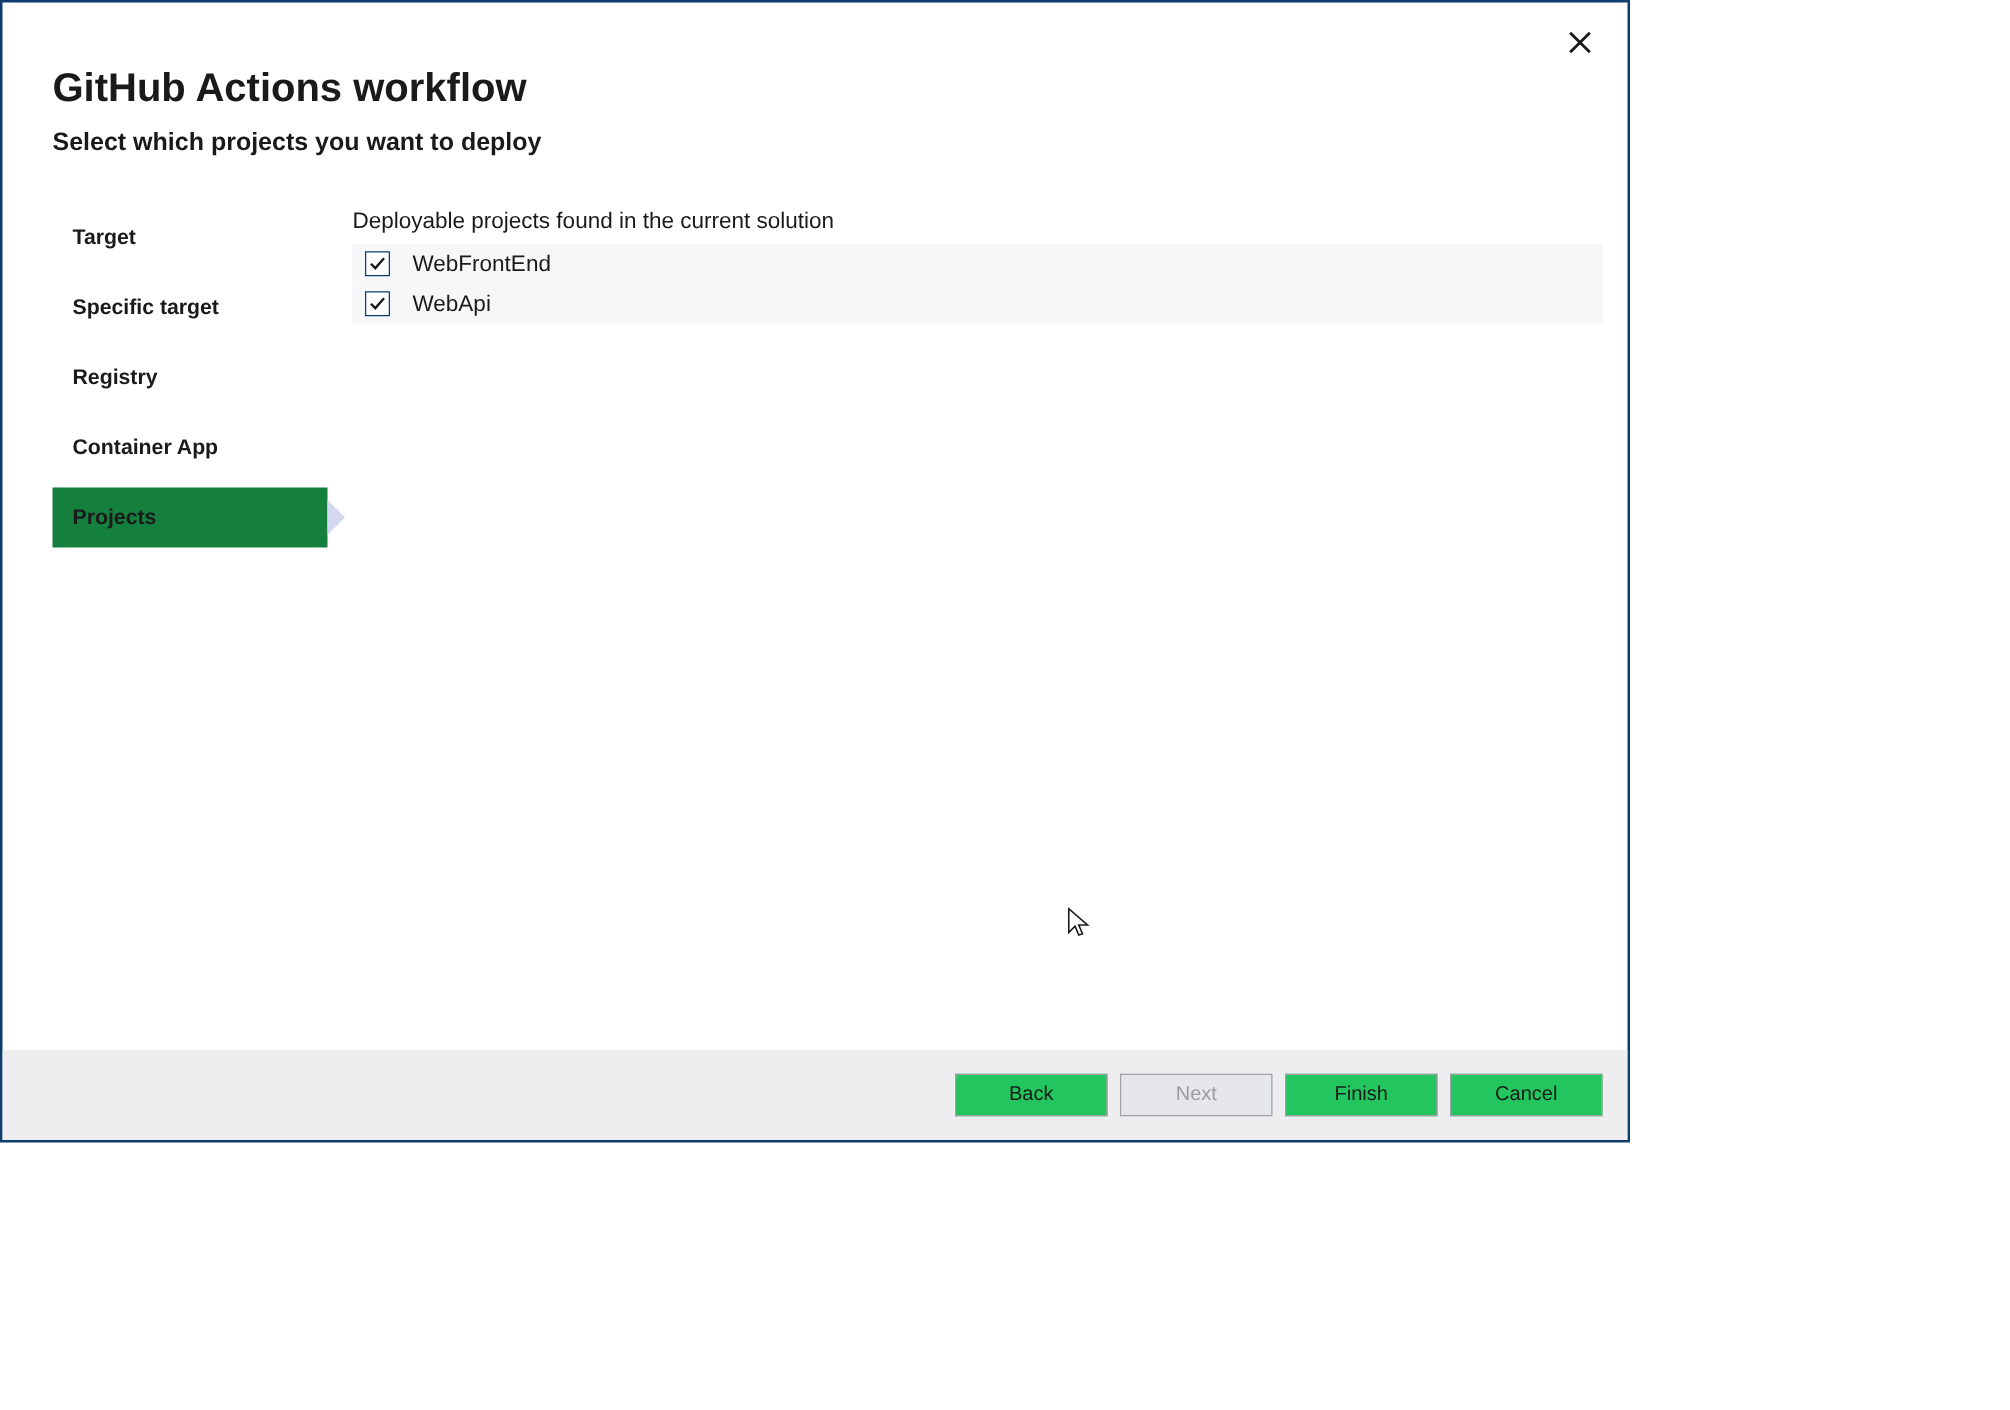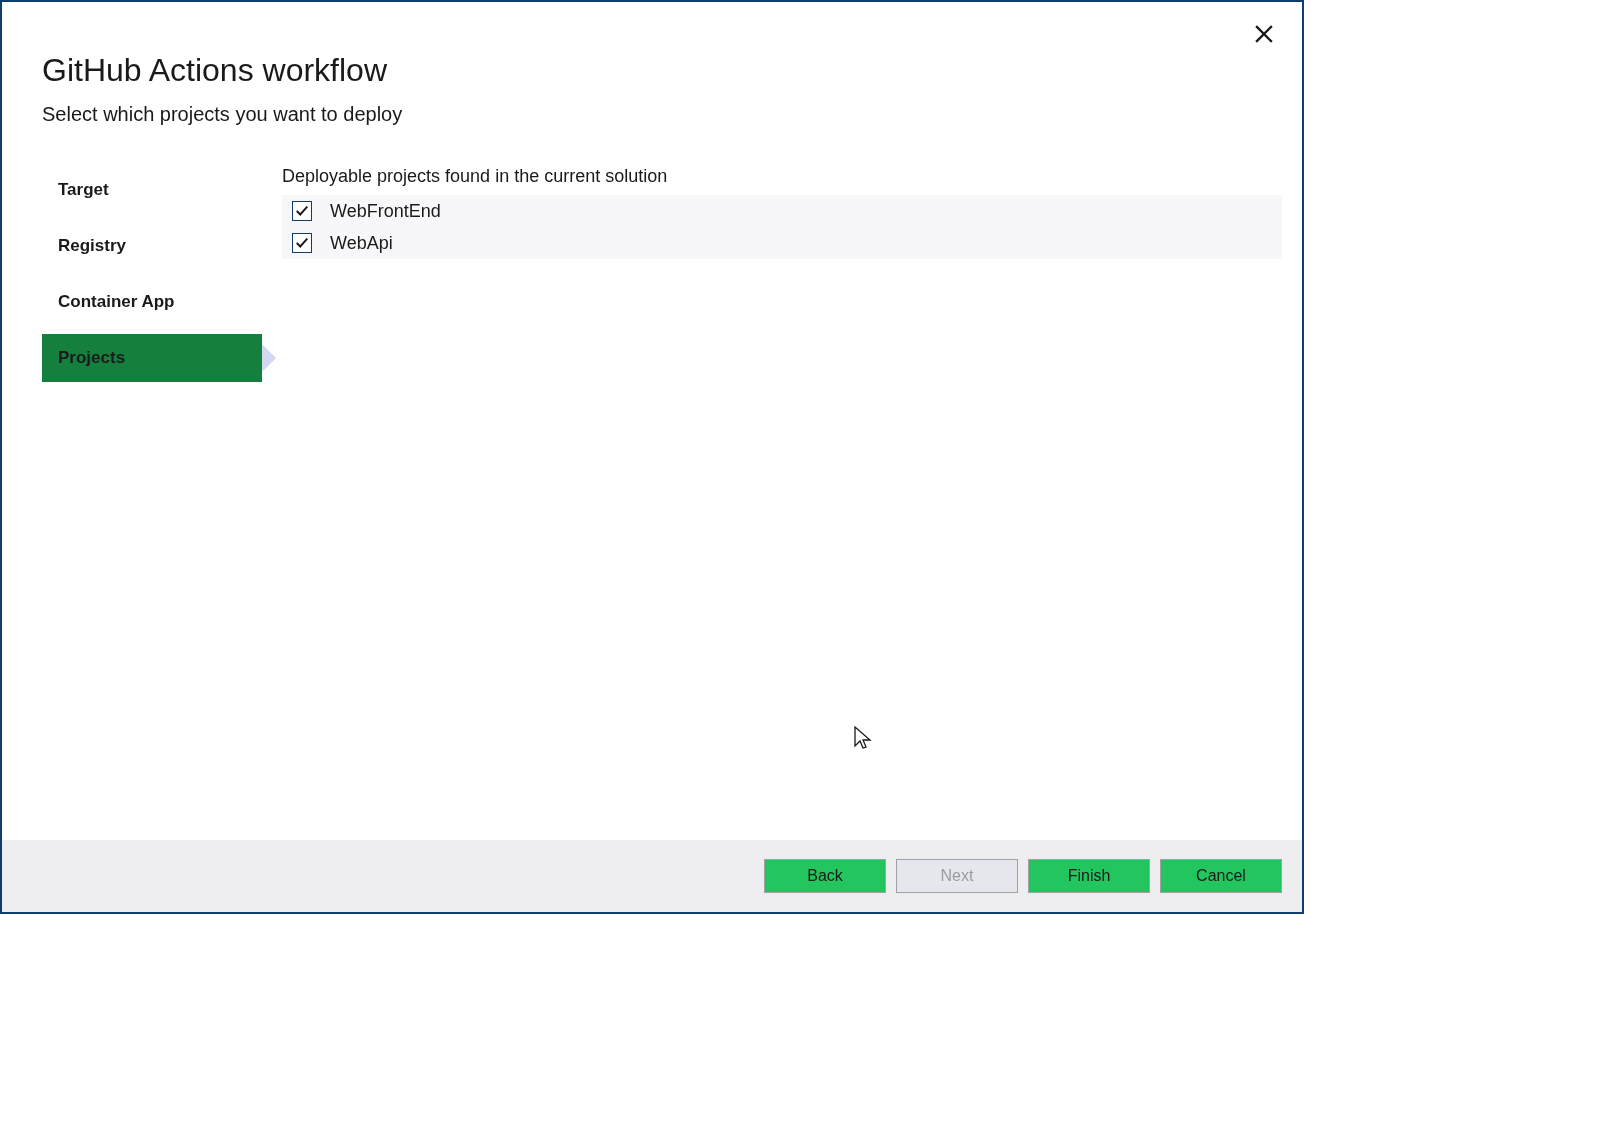--- a/index.html
+++ b/index.html
@@ -29,27 +29,27 @@
     }
     .close-btn svg {
       width: 18px;
       height: 18px;
     }
     .header {
       padding: 50px 40px 0 40px;
     }
     .title {
       font-size: 32px;
-      font-weight: 400;
+      font-weight: 700;
       color: #1a1a1a;
       margin-bottom: 14px;
     }
     .subtitle {
       font-size: 20px;
-      font-weight: 400;
+      font-weight: 700;
       color: #1a1a1a;
     }
     .content {
       display: flex;
       padding: 40px 20px 0 40px;
     }
     .sidebar {
       width: 220px;
       flex-shrink: 0;
       font-weight: bold;
@@ -168,20 +168,23 @@
 
 <div class="header">
   <h1 class="title">GitHub Actions workflow</h1>
   <div class="subtitle">Select which projects you want to deploy</div>
 </div>
 
 <div class="content">
   <div class="sidebar">
     <div class="sidebar-item">
       <span>Target</span>
+    </div>
+    <div class="sidebar-item">
+      <span>Specific target</span>
     </div>
     <div class="sidebar-item">
       <span>Registry</span>
     </div>
     <div class="sidebar-item">
       <span>Container App</span>
     </div>
     <div class="sidebar-item active">
       <span>Projects</span>
     </div>

